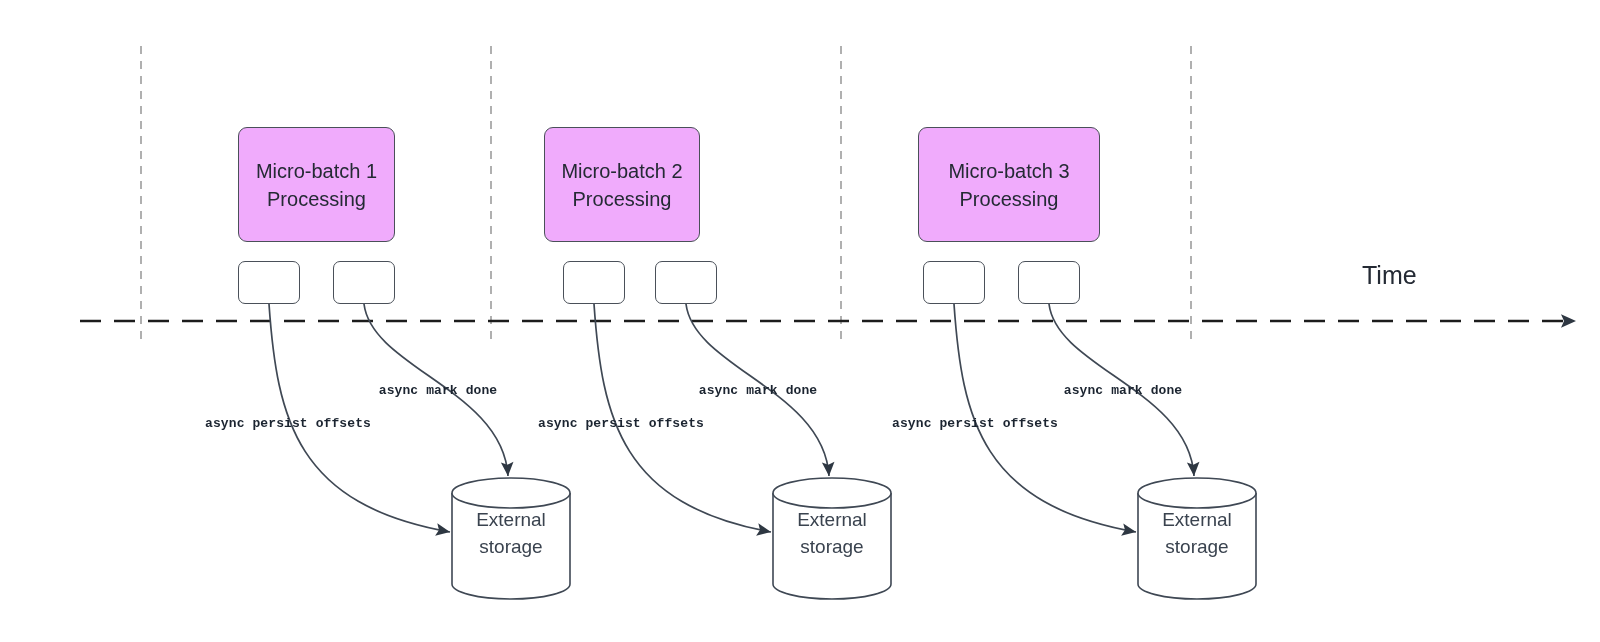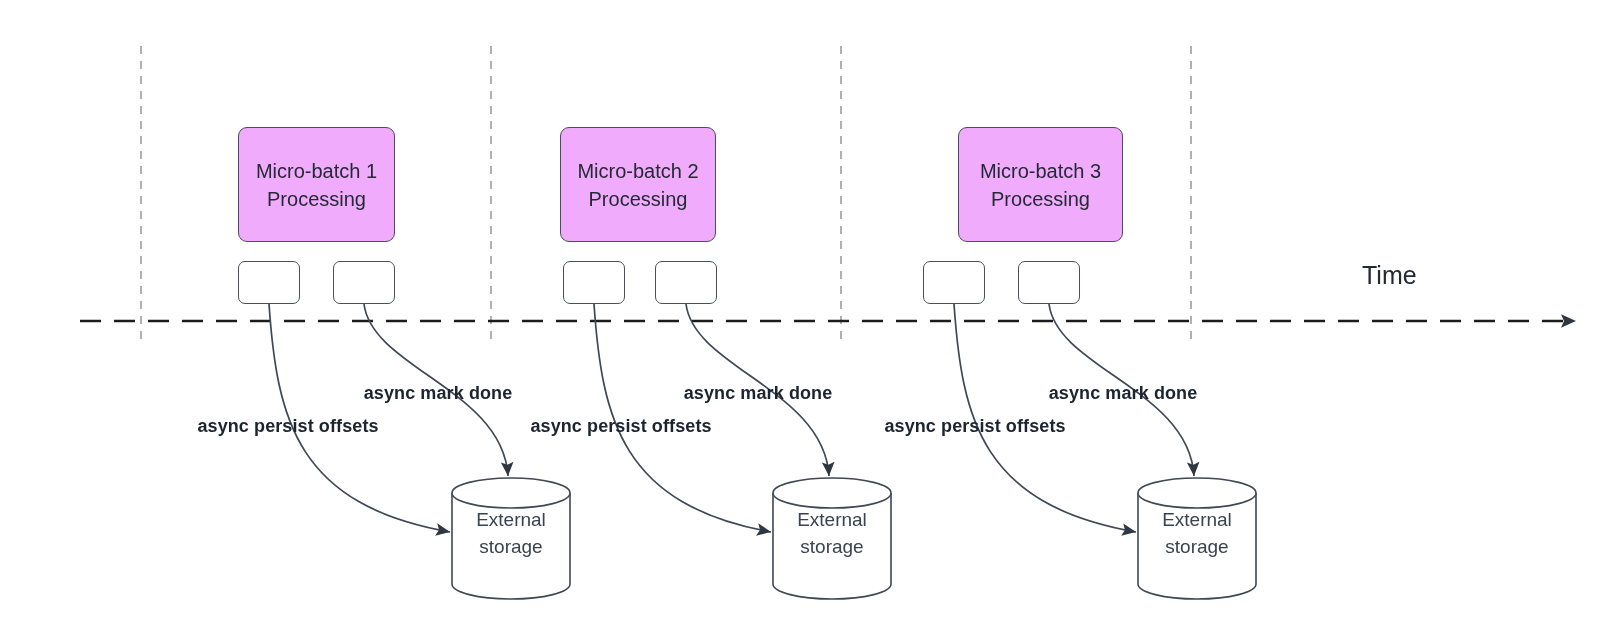--- a/index.html
+++ b/index.html
@@ -32,22 +32,22 @@
   }
   .smallbox{
     position:absolute;top:261px;width:62px;height:43px;box-sizing:border-box;
     border:1.6px solid var(--shape-stroke);border-radius:7px;background:#fff;
   }
   .storage-label{
     position:absolute;top:506px;width:118px;text-align:center;
     font-size:19px;line-height:27px;color:var(--storage-text);
   }
   .flow-label{
-    position:absolute;white-space:nowrap;font-weight:bold;font-size:18px;
-    color:var(--label-text);transform:translateX(-50%);letter-spacing:.1px;
+    position:absolute;white-space:nowrap;font-weight:bold;font-size:13px;
+    color:var(--label-text);transform:translateX(-50%);letter-spacing:.1px;font-family:Liberation Mono, monospace;
   }
   .time-label{
     position:absolute;left:1362px;top:261px;font-size:25px;color:var(--box-text);
   }
 </style>
 </head>
 <body>
 
 <div class="canvas">
 
@@ -90,28 +90,28 @@
     </g>
   </svg>
 
   <div class="bigbox" style="left:238px;width:157px;">Micro-batch 1 Processing</div>
   <div class="smallbox" style="left:238px;"></div>
   <div class="smallbox" style="left:333px;"></div>
   <div class="flow-label" style="left:288px;top:416px;">async persist offsets</div>
   <div class="flow-label" style="left:438px;top:383px;">async mark done</div>
   <div class="storage-label" style="left:452px;">External storage</div>
 
-  <div class="bigbox" style="left:560px;width:156px;">Micro-batch 2 Processing</div>
+  <div class="bigbox" style="left:544px;width:156px;">Micro-batch 2 Processing</div>
   <div class="smallbox" style="left:563px;"></div>
   <div class="smallbox" style="left:655px;"></div>
   <div class="flow-label" style="left:621px;top:416px;">async persist offsets</div>
   <div class="flow-label" style="left:758px;top:383px;">async mark done</div>
   <div class="storage-label" style="left:773px;">External storage</div>
 
-  <div class="bigbox" style="left:918px;width:165px;margin-left:40px;">Micro-batch 3 Processing</div>
+  <div class="bigbox" style="left:918px;width:182px;">Micro-batch 3 Processing</div>
   <div class="smallbox" style="left:923px;"></div>
   <div class="smallbox" style="left:1018px;"></div>
   <div class="flow-label" style="left:975px;top:416px;">async persist offsets</div>
   <div class="flow-label" style="left:1123px;top:383px;">async mark done</div>
   <div class="storage-label" style="left:1138px;">External storage</div>
 
   <div class="time-label">Time</div>
 
 </div>
 

